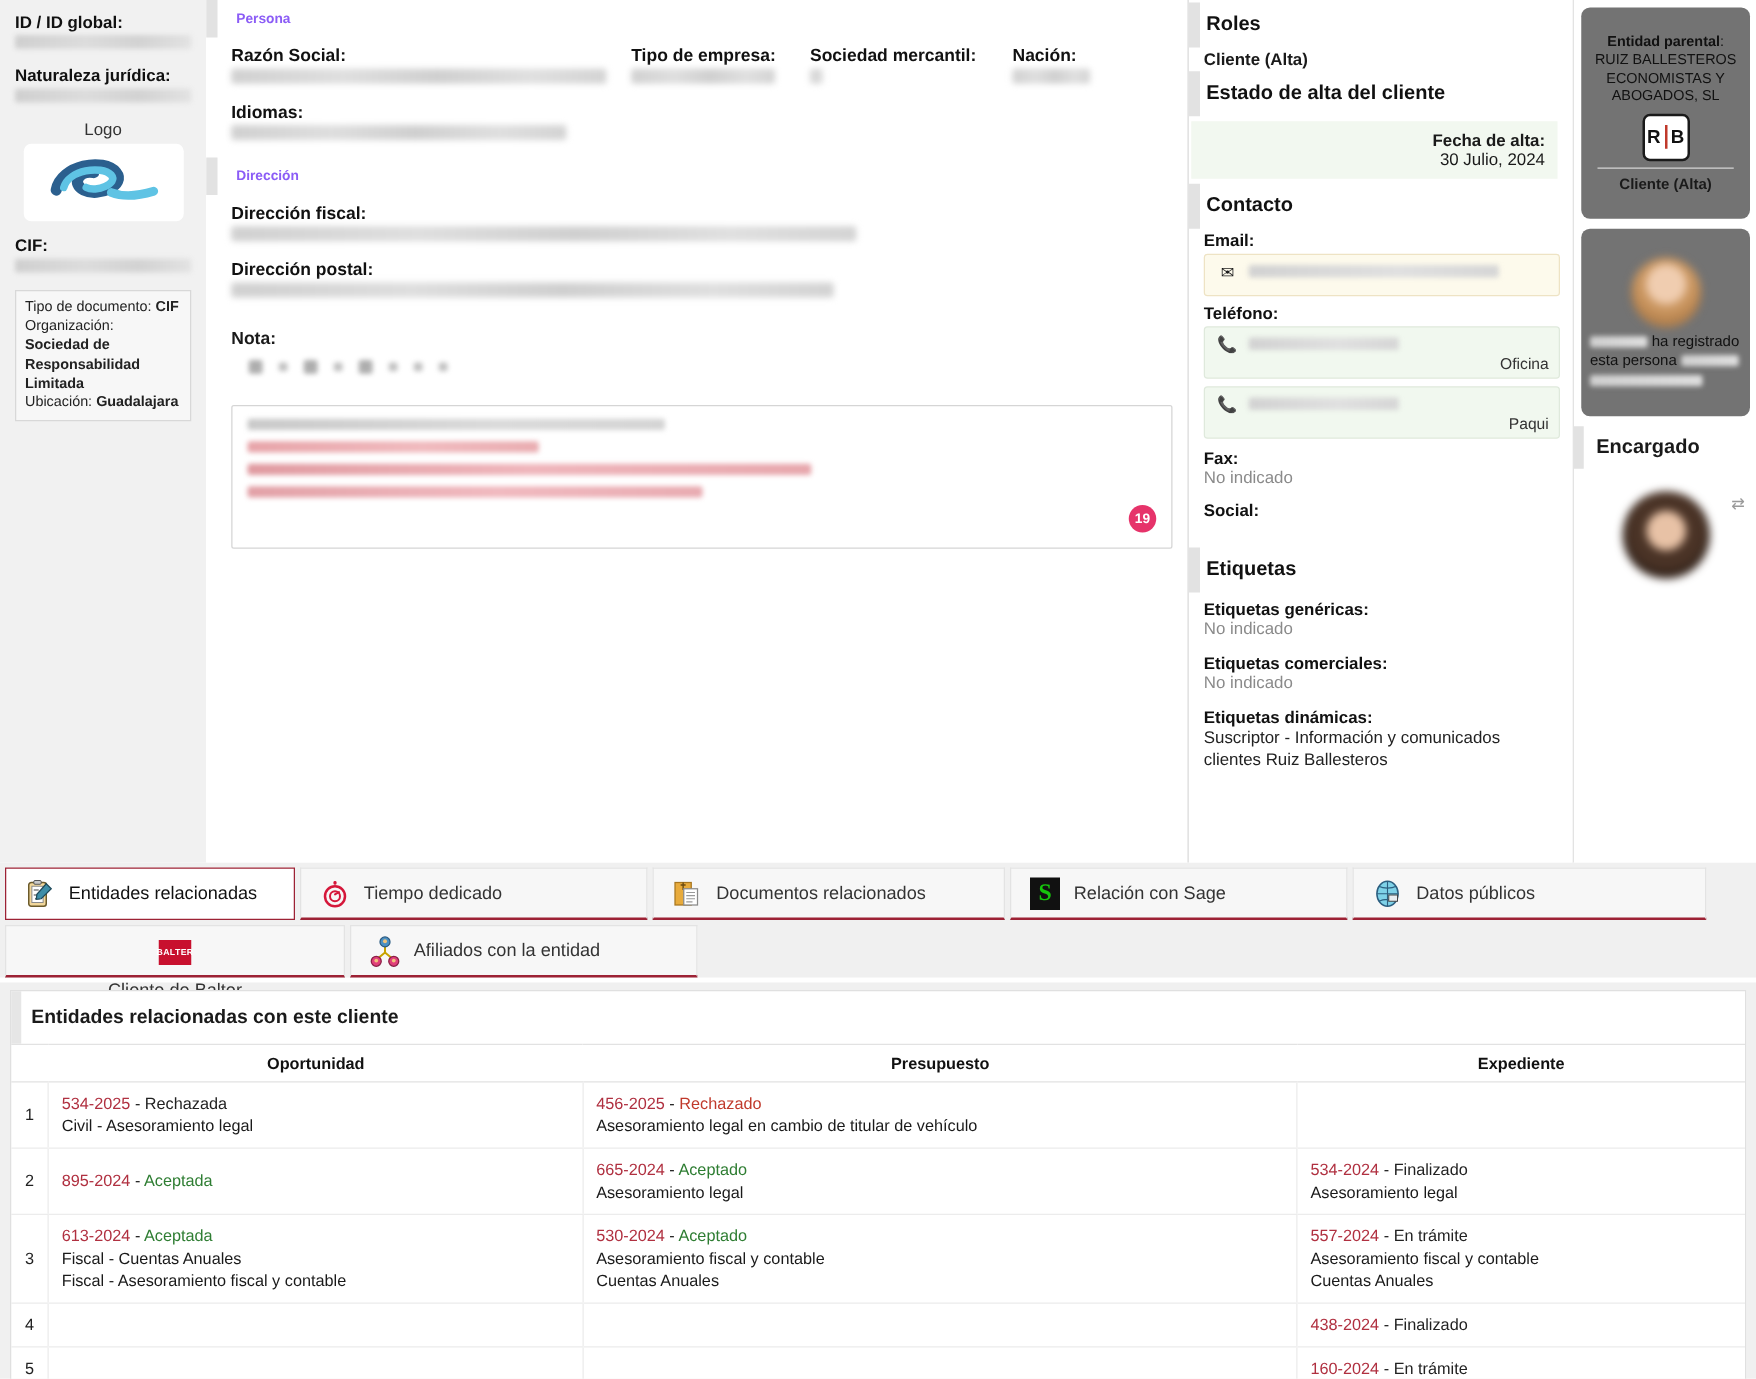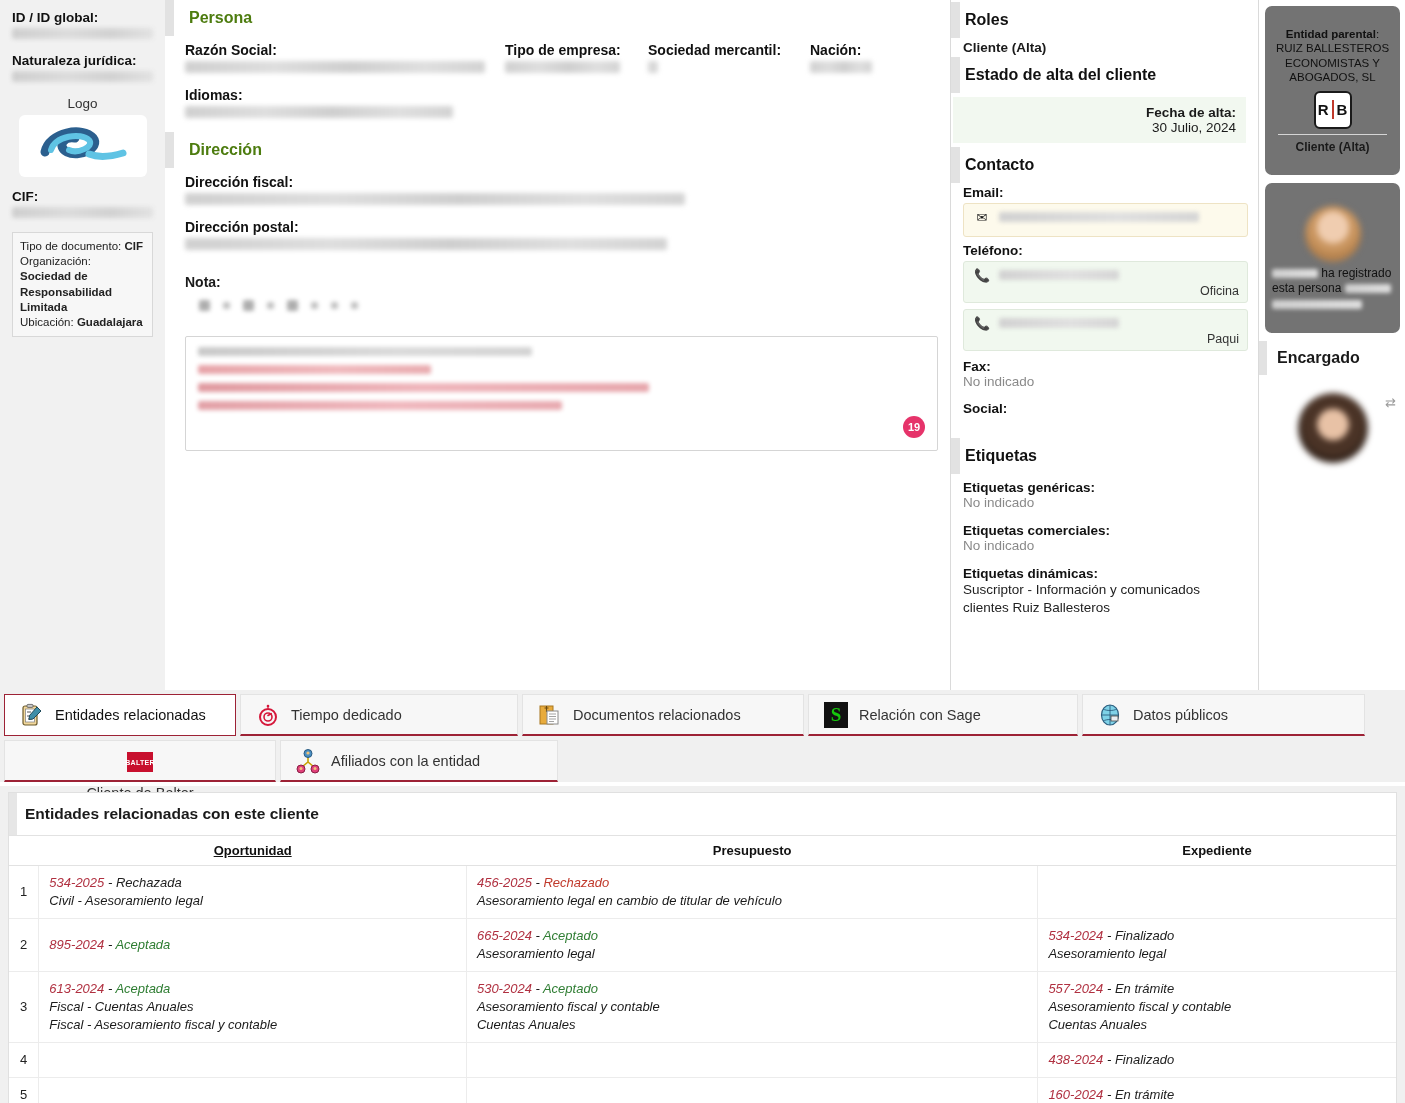--- a/index.html
+++ b/index.html
@@ -38,21 +38,21 @@
   .doc-box {
     border:1px solid #d8d8d8; background:#f7f7f7;
     padding:6px 7px; font-size:11.5px; line-height:1.32; color:#222;
     margin-top:2px;
   }
   .doc-box b { font-weight:bold; }
 
   
   .col-mid { width: 785px; flex:0 0 785px; background:#fff; position:relative; padding-left: 10px;}
   .sec-head {
-    position:relative; font-size:16px; font-weight:bold; color:#4d7c0f;
+    position:relative; font-size:11px; font-weight:bold; color:#8b5cf6;
     padding: 9px 0 9px 14px; margin-bottom: 2px;
   }
   .sec-head::before {
     content:""; position:absolute; left:-10px; top:0; bottom:0;
     width:9px; background:#e2e2e2;
   }
   .mid-body { padding: 4px 0 0 10px; }
   .row-flex { display:flex; }
   .mfield { margin-bottom: 14px; }
   .mfield .fld-label { font-size:14px; }
@@ -179,26 +179,26 @@
   .panel-title { font-size:15.5px; font-weight:bold; padding:12px 0 12px 16px; position:relative;}
   .panel-title::before{content:"";position:absolute;left:0;top:0;bottom:0;width:8px;background:#e6e6e6;}
   table.rel { width:100%; border-collapse:collapse; font-size:13px; }
   table.rel th {
     font-size:13px; font-weight:bold; text-align:center; padding:7px 4px;
     border-top:1px solid #e2e2e2; border-bottom:1px solid #e2e2e2; color:#111;
   }
   table.rel td { border-bottom:1px solid #ececec; padding:8px 10px; vertical-align:middle; }
   table.rel td.idx { width:30px; text-align:center; color:#222; font-size:13px; padding:8px 2px;}
   table.rel td.c { border-left:1px solid #ececec; }
-  .colA { width:430px;text-decoration:underline; } .colB { width:575px; } .colC { width:360px; }
+  .colA { width:430px; } .colB { width:575px; } .colC { width:360px; }
   .ref { color:#b03040; }
   .st-ok { color:#2e7d32; }
   .st-no { color:#c0392b; }
   .st-n { color:#222; }
-  .cellline { line-height:1.38;font-style:italic; }
+  .cellline { line-height:1.38; }
 </style>
 </head>
 <body>
 
 <div class="top-region">
 
   <div class="col-left">
     <div class="fld-label">ID / ID global:</div>
     <span class="fld-redact"></span>
 

